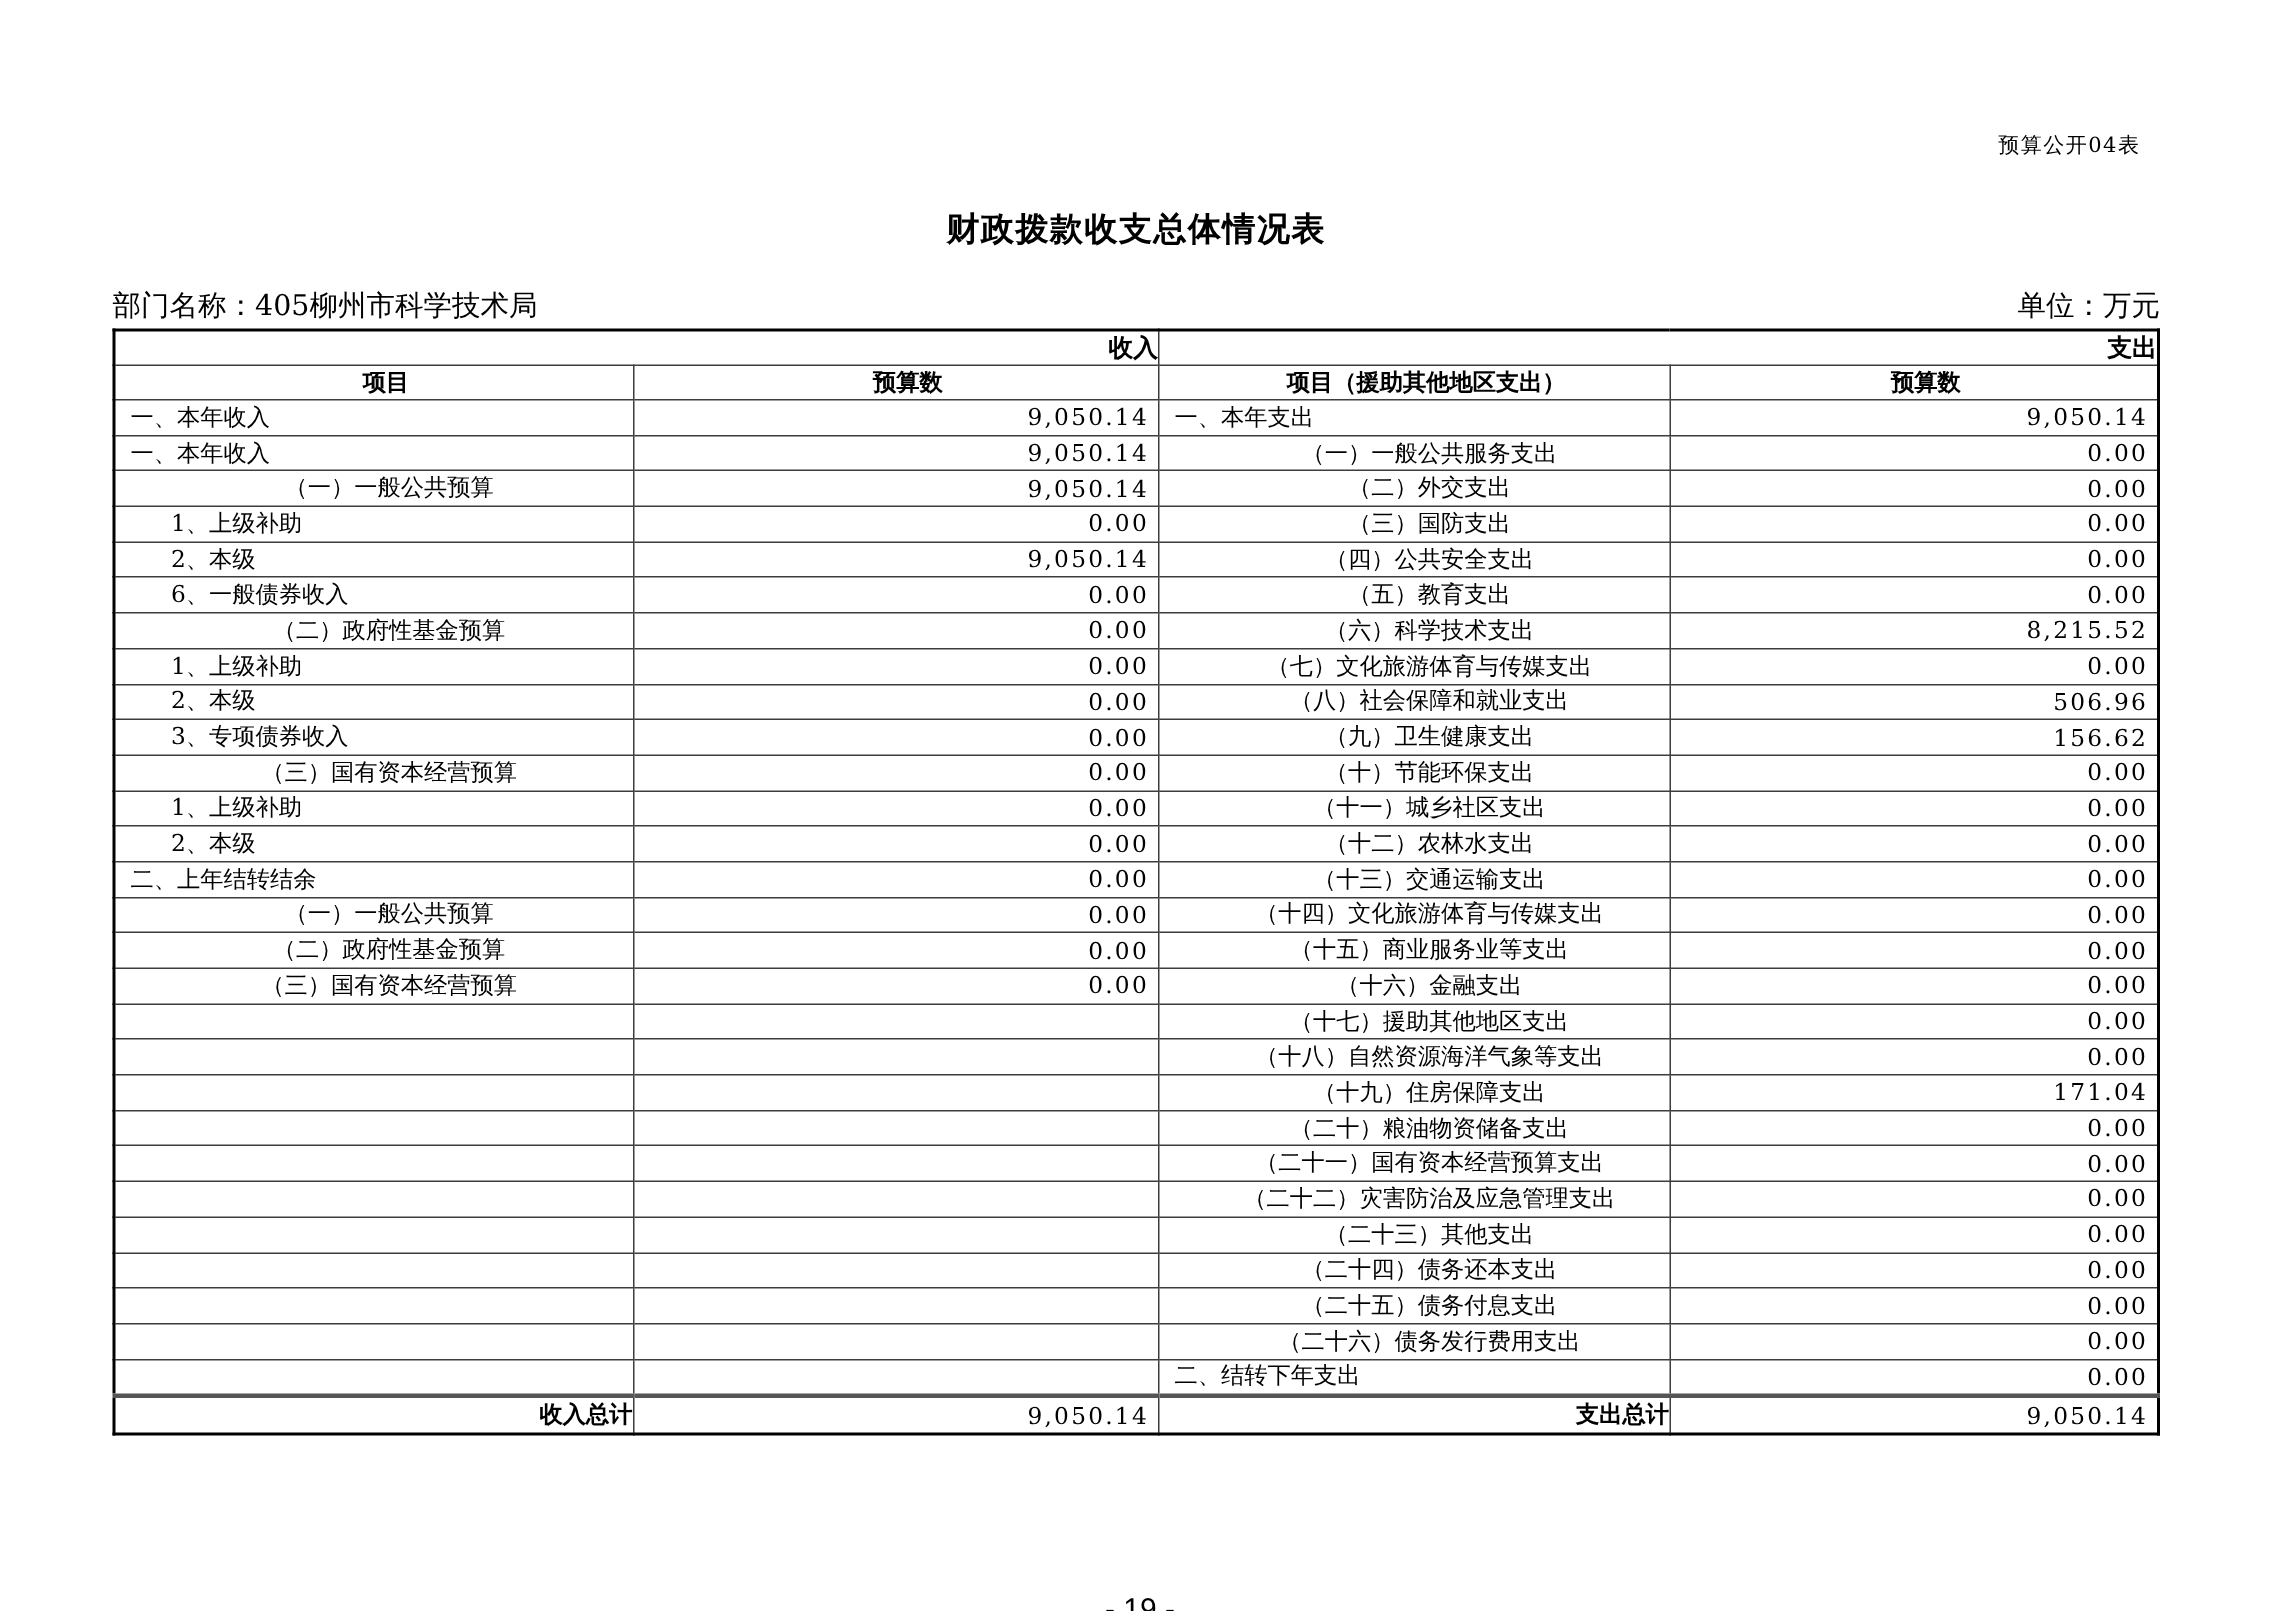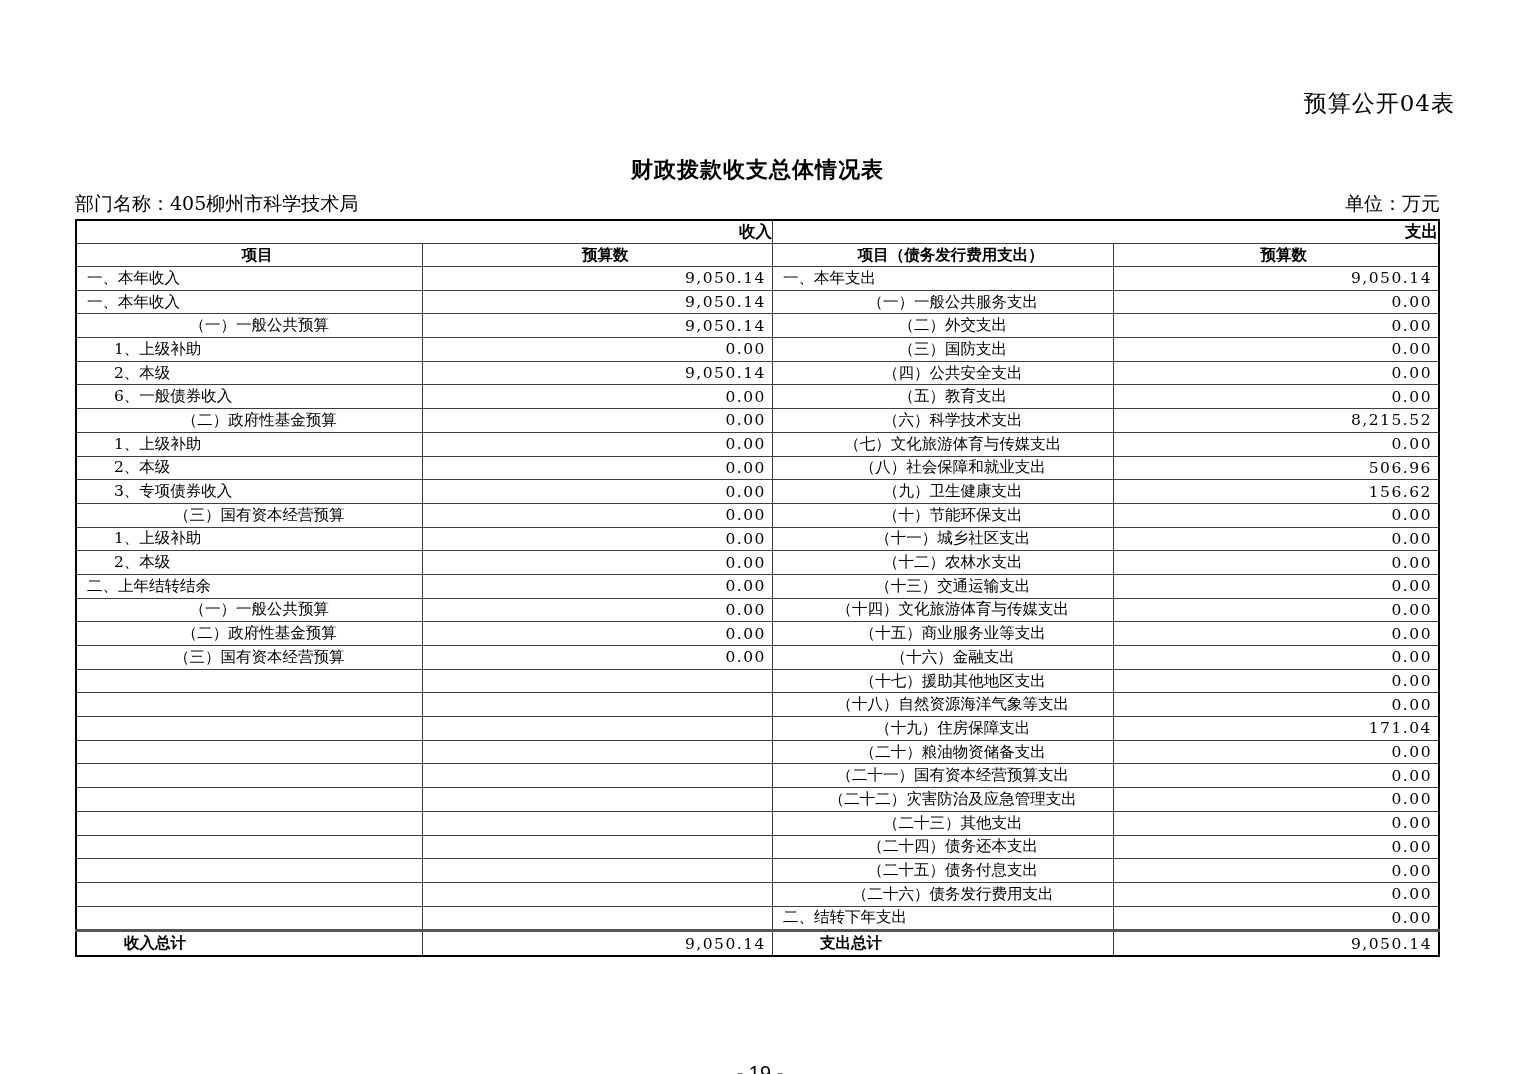--- a/index.html
+++ b/index.html
@@ -5,25 +5,25 @@
   html, body { margin: 0; padding: 0; }
   body {
     width: 1520px; height: 1074px;
     background: #ffffff;
     color: #000;
     font-family: "DejaVu Serif", "Liberation Serif", serif;
     position: relative;
     overflow: hidden;
   }
   .form-label {
-    position: absolute; top: 88px; left: 90px; width: 1365px;
-    text-align: right; font-size: 23px; letter-spacing: 1px;
+    position: absolute; top: 88px; left: 62px; width: 1365px;
+    text-align: right; font-size: 14px; letter-spacing: 1px;
   }
   .doc-title {
-    position: absolute; top: 155px; left: 75px; width: 1365px;
+    position: absolute; top: 138px; left: 75px; width: 1365px;
     text-align: center; font-size: 22px; font-weight: bold;
     letter-spacing: 1px; margin: 0;
   }
   .meta-row {
     position: absolute; top: 191px; left: 75px; width: 1365px;
     display: flex; justify-content: space-between;
     font-size: 19px;
   }
   table.budget {
     position: absolute; top: 219px; left: 75px; width: 1365px;
@@ -42,21 +42,21 @@
     overflow: hidden; white-space: nowrap;
   }
   tr.h1 th { height: 21px; font-weight: bold; font-size: 16.5px; text-align: right; }
   tr.h2 th { height: 22px; font-weight: bold; font-size: 15.5px; text-align: center; padding-left: 16px; }
   tbody td { height: 22.7px; }
   td.item { text-align: left; padding-left: 10px; }
   td.item.lv2 { padding-left: 20px; text-align: center; }
   td.item.lv3 { padding-left: 37px; }
   td.val { text-align: right; padding-right: 6px; letter-spacing: 1.5px; padding-left: 48px; }
   tr.total td { border-top: 3px solid #555; height: 23px; }
-  tr.total td.tl { font-weight: bold; text-align: left; padding-left: 47px; }
+  tr.total td.tl { font-weight: bold; text-align: right; }
   .page-number {
     position: absolute; top: 1030px; left: 0; width: 100%;
     text-align: center;
     font-family: "Liberation Sans", "DejaVu Sans", sans-serif;
     font-size: 20px;
     margin-top: 32px;
   }
 </style>
 </head>
 <body>
@@ -76,21 +76,21 @@
       <col class="c4">
   </colgroup>
   <thead>
     <tr class="h1">
       <th colspan="2">收入</th>
       <th colspan="2">支出</th>
     </tr>
     <tr class="h2">
       <th>项目</th>
       <th>预算数</th>
-      <th>项目（债务发行费用支出）</th>
+      <th>项目（援助其他地区支出）</th>
       <th>预算数</th>
     </tr>
   </thead>
   <tbody id="rows-body">
     <tr>
       <td class="item lv1">一、本年收入</td>
       <td class="val">9,050.14</td>
       <td class="item lv1">一、本年支出</td>
       <td class="val">9,050.14</td>
     </tr>

